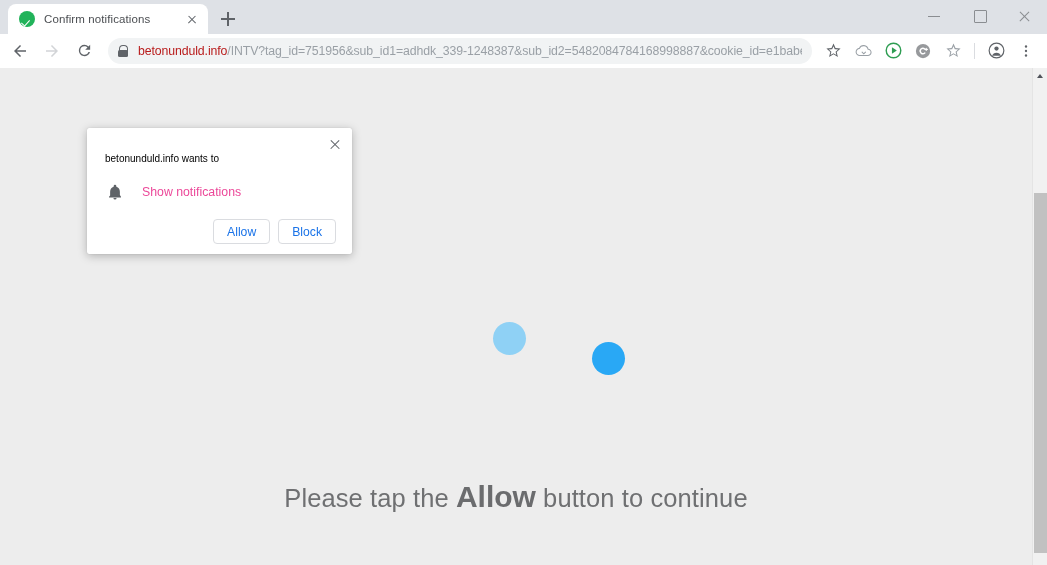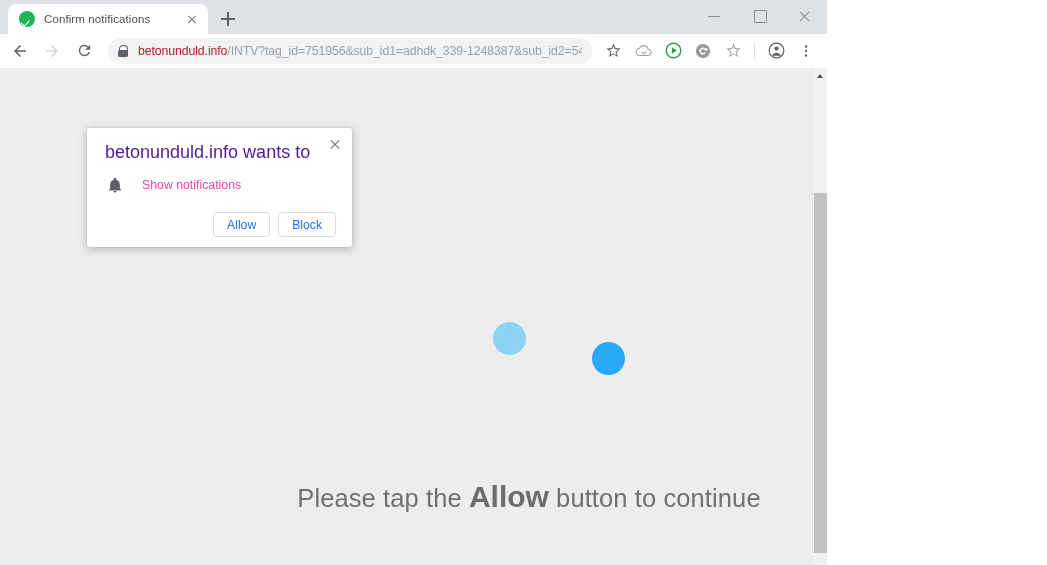--- a/index.html
+++ b/index.html
@@ -6,21 +6,21 @@
   html, body {
     width: 1047px;
     height: 565px;
     overflow: hidden;
     font-family: "Liberation Sans", sans-serif;
     background: #ffffff;
   }
 
   .browser-window {
     position: relative;
-    width: 827px;
+    width: 1047px;
     height: 565px;
     background: #ffffff;
     overflow: hidden;
   }
 
   
   .tab-strip {
     position: relative;
     height: 34px;
     background: #dee1e6;
@@ -250,21 +250,21 @@
     background: #8fd1f5;
   }
   .dot-2 {
     left: 592px; top: 24px;
     width: 33px; height: 33px;
     background: #29a8f5;
   }
 
   .headline {
     position: absolute;
-    left: 13px; top: 412px;
+    left: 0; top: 412px;
     width: 1032px;
     text-align: center;
     font-size: 25.5px;
     color: #6f7072;
     font-weight: 400;
     letter-spacing: .1px;
     white-space: nowrap;
   }
   .headline .strong {
     font-weight: 700;
@@ -326,24 +326,25 @@
     content: "";
     position: absolute;
     left: 3px; top: 8.5px;
     width: 12px; height: 1.2px;
     background: #5f6368;
   }
   .perm-close::before { transform: rotate(45deg); }
   .perm-close::after  { transform: rotate(-45deg); }
 
   .perm-title {
-    font-size: 18px;
-    color: #4c1d95;
+    font-size: 10px;
+    color: #000000;
     line-height: 18px;
     margin-bottom: 15px;
+    margin-top: 7px;
   }
   .perm-row {
     display: flex;
     align-items: center;
     margin-bottom: 18px;
   }
   .bell-icon {
     flex: 0 0 20px;
     width: 20px; height: 18px;
     position: relative;

